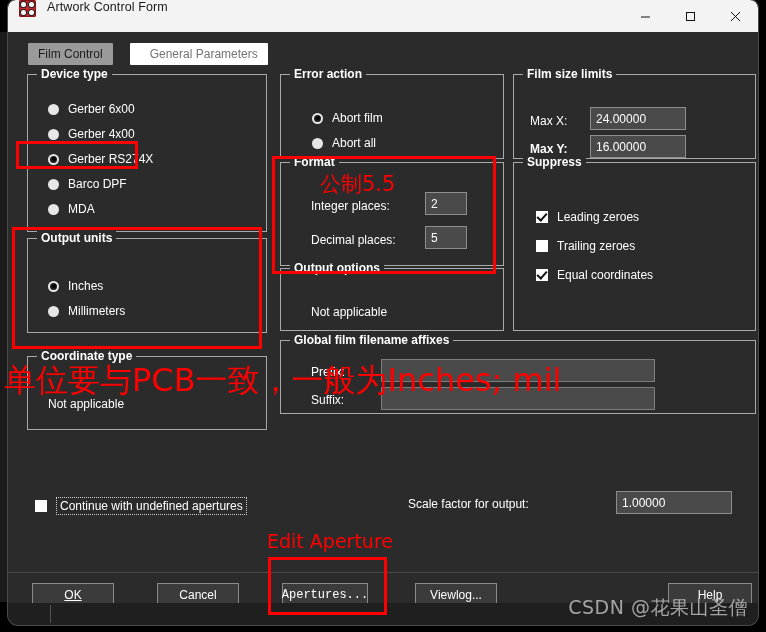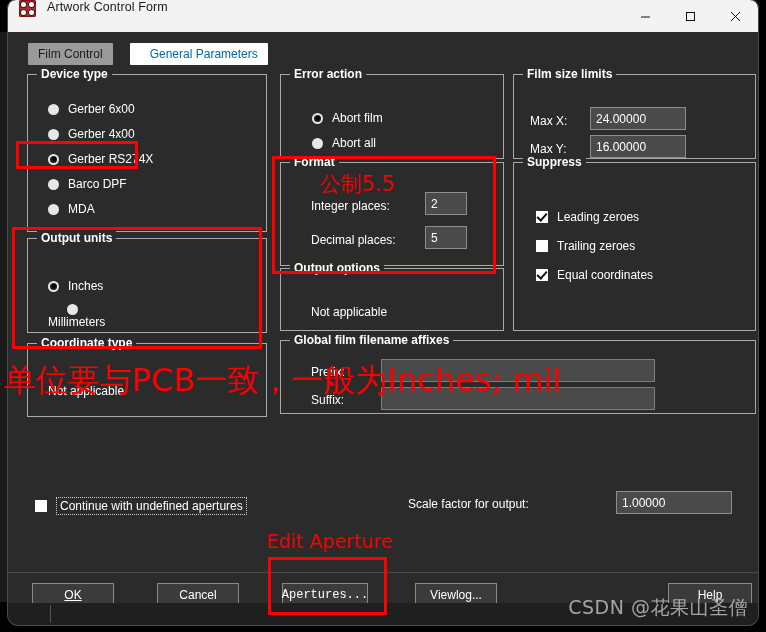--- a/index.html
+++ b/index.html
@@ -75,21 +75,21 @@
   }
   .tab {
     height: 22px;
     padding: 0 10px;
     display: flex; align-items: center;
     font-size: 12px;
     color: #1b1b1b;
     border-radius: 1px;
   }
   .tab.inactive { background: #9a9a9a; color: #1b1b1b; }
-  .tab.active   { background: #ffffff; color: #0369a1; padding-left: 20px; }
+  .tab.active   { background: #ffffff; color: #737373; padding-left: 20px; }
 
   
   #client {
     position: absolute; left: 0; top: 66px;
     width: 750px; height: 506px;
     background: #2b2b2b;
   }
 
   
   .group {
@@ -300,27 +300,27 @@
         <span>MDA</span>
       </div>
     </div>
 
     <div class="group" style="left:19px; top:172px; width:240px; height:95px;">
       <div class="legend">Output units</div>
       <div class="radio-row" style="left:20px; top:40px;">
         <span class="radio on"></span>
         <span>Inches</span>
       </div>
-      <div class="radio-row" style="left:20px; top:65px;flex-direction:column;">
+      <div class="radio-row" style="left:20px; top:65px;">
         <span class="radio"></span>
         <span>Millimeters</span>
       </div>
     </div>
 
-    <div class="group" style="left:19px; top:277px; width:240px; height:74px;">
+    <div class="group" style="left:19px; top:290px; width:240px; height:74px;">
       <div class="legend">Coordinate type</div>
       <div class="static-label" style="left:20px; top:40px;">Not applicable</div>
     </div>
 
     <div class="group" style="left:272px; top:8px; width:224px; height:85px;">
       <div class="legend">Error action</div>
       <div class="radio-row" style="left:31px; top:36px;">
         <span class="radio on"></span>
         <span>Abort film</span>
       </div>
@@ -348,21 +348,21 @@
       <div class="static-label" style="left:30px; top:24px;">Prefix:</div>
       <div class="field empty" style="left:100px; top:18px; width:274px; height:23px;"></div>
       <div class="static-label" style="left:30px; top:52px;">Suffix:</div>
       <div class="field empty" style="left:100px; top:46px; width:274px; height:23px;"></div>
     </div>
 
     <div class="group" style="left:505px; top:8px; width:243px; height:85px;">
       <div class="legend">Film size limits</div>
       <div class="static-label" style="left:16px; top:39px;">Max X:</div>
       <div class="field" style="left:76px; top:32px; width:96px; height:23px;">24.00000</div>
-      <div class="static-label" style="left:16px; top:67px;">Max Y:</div>
+      <div class="static-label" style="left:16px; top:67px;font-weight:bold;">Max Y:</div>
       <div class="field" style="left:76px; top:60px; width:96px; height:23px;">16.00000</div>
     </div>
 
     <div class="group" style="left:505px; top:96px; width:243px; height:169px;">
       <div class="legend">Suppress</div>
       <div class="check-row" style="left:22px; top:47px;">
         <span class="checkbox on"></span>
         <span>Leading zeroes</span>
       </div>
       <div class="check-row" style="left:22px; top:76px;">

